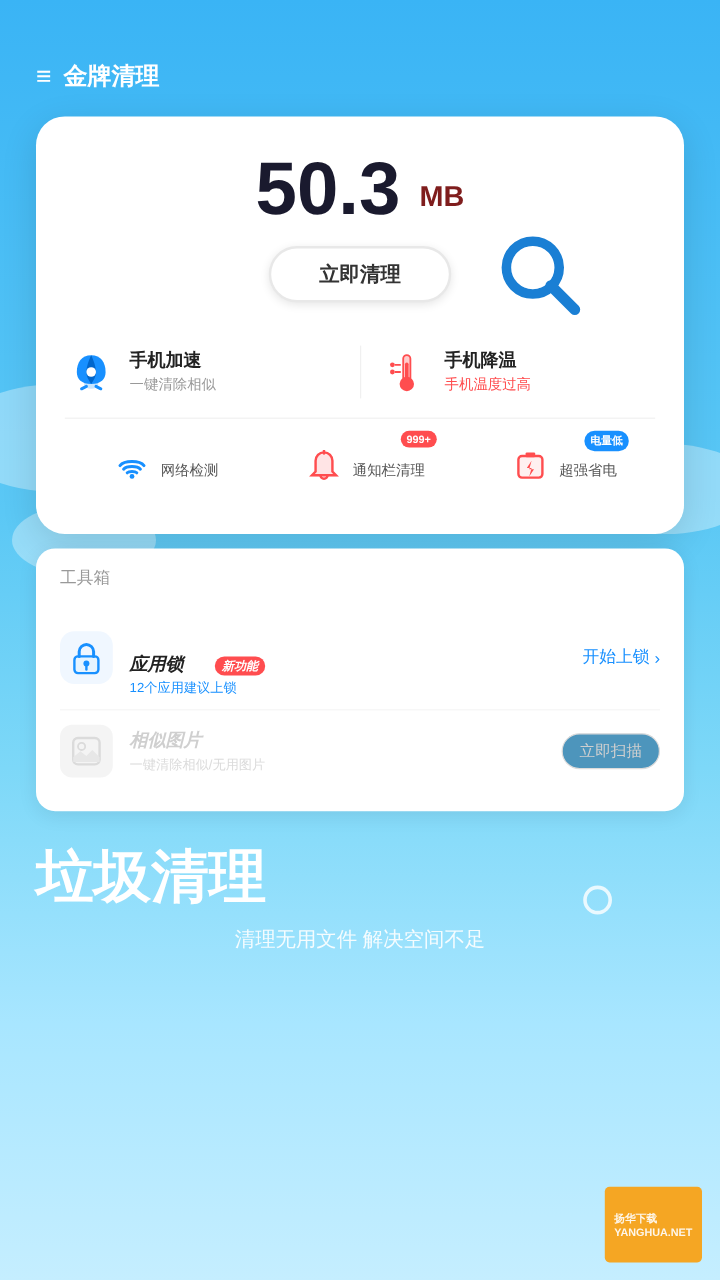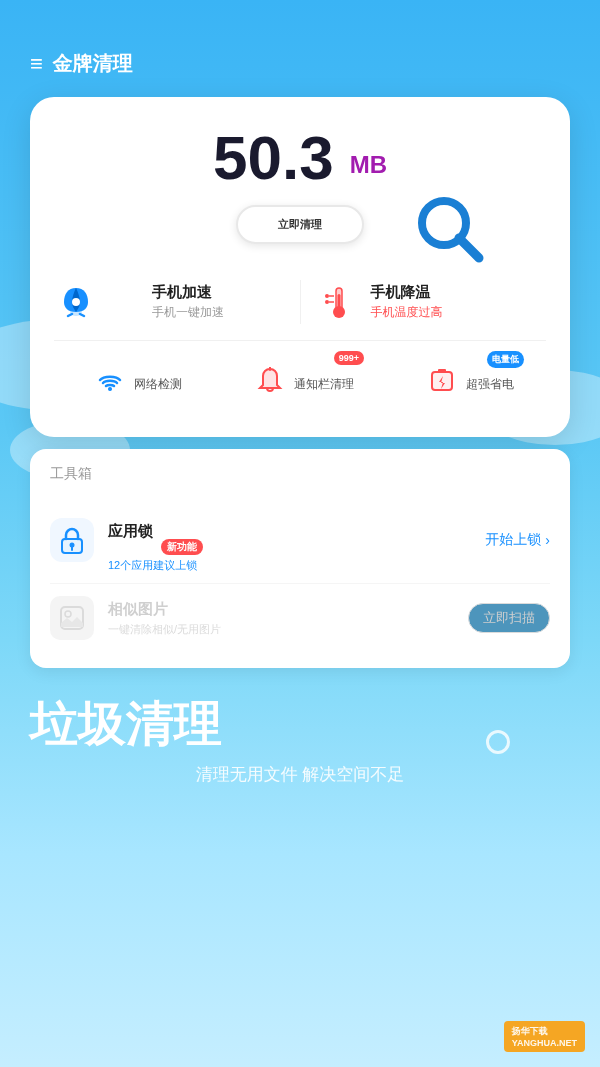--- a/index.html
+++ b/index.html
@@ -58,38 +58,38 @@
     .size-number {
       font-size: 62px;
       font-weight: 700;
       color: #1a1a2e;
       line-height: 1;
       display: inline-block;
     }
     .size-unit {
       font-size: 24px;
       font-weight: 600;
-      color: #a21caf;
+      color: #7f1d1d;
       vertical-align: super;
       margin-left: 16px;
     }
 
     
     .clean-btn-wrap {
       display: flex;
       justify-content: center;
       margin-bottom: 20px;
       position: relative;
     }
     .clean-btn {
       background: white;
       border: 2px solid #e8e8e8;
       border-radius: 30px;
       padding: 10px 40px;
-      font-size: 11px;
+      font-size: 17px;
       font-weight: 600;
       color: #333;
       cursor: pointer;
       box-shadow: 0 2px 8px rgba(0,0,0,0.1);
     }
     .magnifier {
       position: absolute;
       right: 60px;
       top: -10px;
       width: 70px;
@@ -109,21 +109,20 @@
     .feature-item {
       display: flex;
       align-items: center;
       flex: 1;
       cursor: pointer;
     }
     .feature-item.right-border {
       border-right: 1px solid #f0f0f0;
       margin-right: 16px;
       padding-right: 16px;
-      gap: 44px;
     }
     .feature-icon-wrap {
       width: 44px;
       height: 44px;
       display: flex;
       align-items: center;
       justify-content: center;
       margin-right: 10px;
     }
     .feature-text h3 {
@@ -220,22 +219,23 @@
       flex-shrink: 0;
     }
     .toolbox-info {
       flex: 1;
     }
     .toolbox-info h4 {
       font-size: 15px;
       font-weight: 600;
       color: #222;
       display: flex;
-      align-items: center;
-      gap: 8px;
+      align-items: flex-end;
+      gap: 26px;
+      font-style: italic;
     }
     .toolbox-info p {
       font-size: 11px;
       color: #1890ff;
       margin-top: 3px;
     }
     .new-tag {
       background: #ff4d4f;
       color: white;
       font-size: 10px;
@@ -316,21 +316,21 @@
 
     
     .watermark {
       position: absolute;
       bottom: 15px;
       right: 15px;
       background: #f5a623;
       color: white;
       font-size: 11px;
       font-weight: 700;
-      padding: 4px 8px;
+      padding: 20px 8px;
       border-radius: 4px;
       z-index: 100;
     }
     .watermark span {
       display: block;
       font-size: 9px;
       opacity: 0.9;
     }
 
     
@@ -374,21 +374,21 @@
           <ellipse cx="18" cy="28" rx="6" ry="4" fill="#c8e6ff"></ellipse>
           <path d="M18 4 C10 4 6 10 6 18 C6 24 10 28 18 28 C26 28 30 24 30 18 C30 10 26 4 18 4Z" fill="#1890ff"></path>
           <path d="M18 4 C18 4 14 12 14 18 C14 22 16 25 18 28 C20 25 22 22 22 18 C22 12 18 4 18 4Z" fill="#0066cc"></path>
           <circle cx="18" cy="18" r="4" fill="white"></circle>
           <line x1="10" y1="32" x2="14" y2="30" stroke="#1890ff" stroke-width="2.5" stroke-linecap="round"></line>
           <line x1="26" y1="32" x2="22" y2="30" stroke="#1890ff" stroke-width="2.5" stroke-linecap="round"></line>
         </svg>
       </div>
       <div class="feature-text">
         <h3>手机加速</h3>
-        <p>手机一键加速</p>
+        <p>一键清除相似</p>
       </div>
     </div>
     <div class="feature-item">
       <div class="feature-icon-wrap">
         <svg width="36" height="36" viewBox="0 0 36 36">
           <rect x="15" y="4" width="6" height="22" rx="3" fill="#ffcccc" stroke="#ff4d4f" stroke-width="1.5"></rect>
           <circle cx="18" cy="28" r="6" fill="#ff4d4f"></circle>
           <rect x="16.5" y="10" width="3" height="16" rx="1.5" fill="#ff4d4f"></rect>
           <circle cx="6" cy="12" r="2" fill="#ff4d4f"></circle>
           <line x1="8" y1="12" x2="13" y2="12" stroke="#ff4d4f" stroke-width="1.5"></line>

